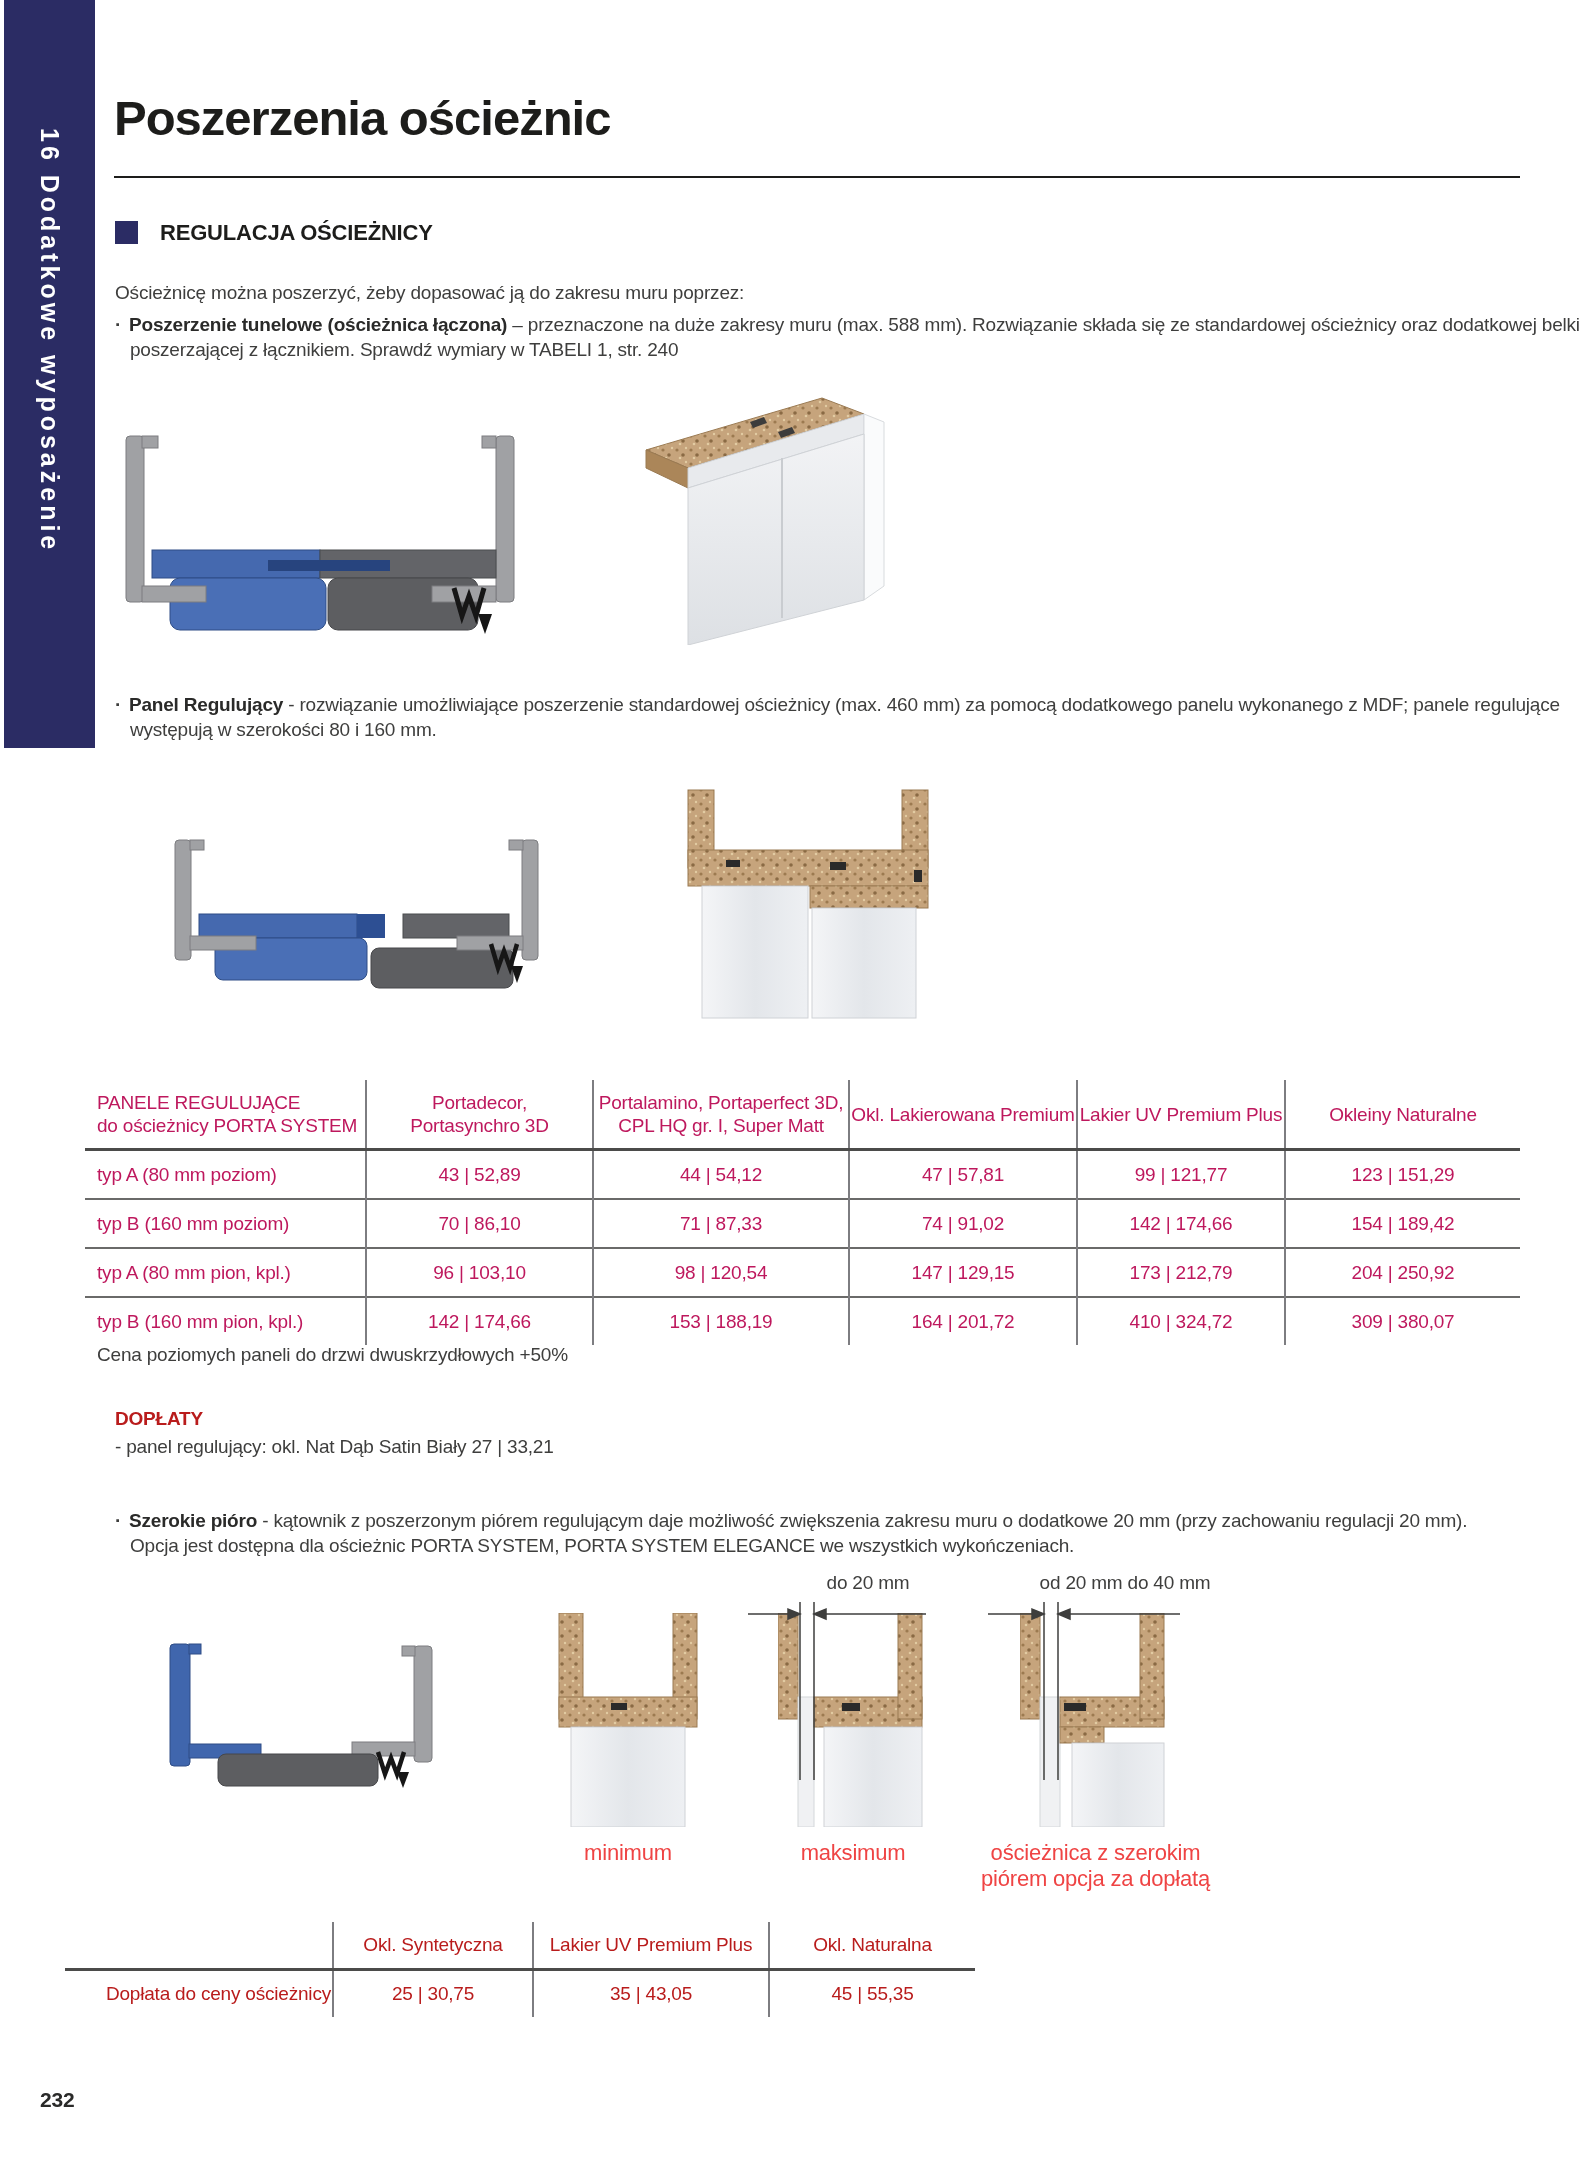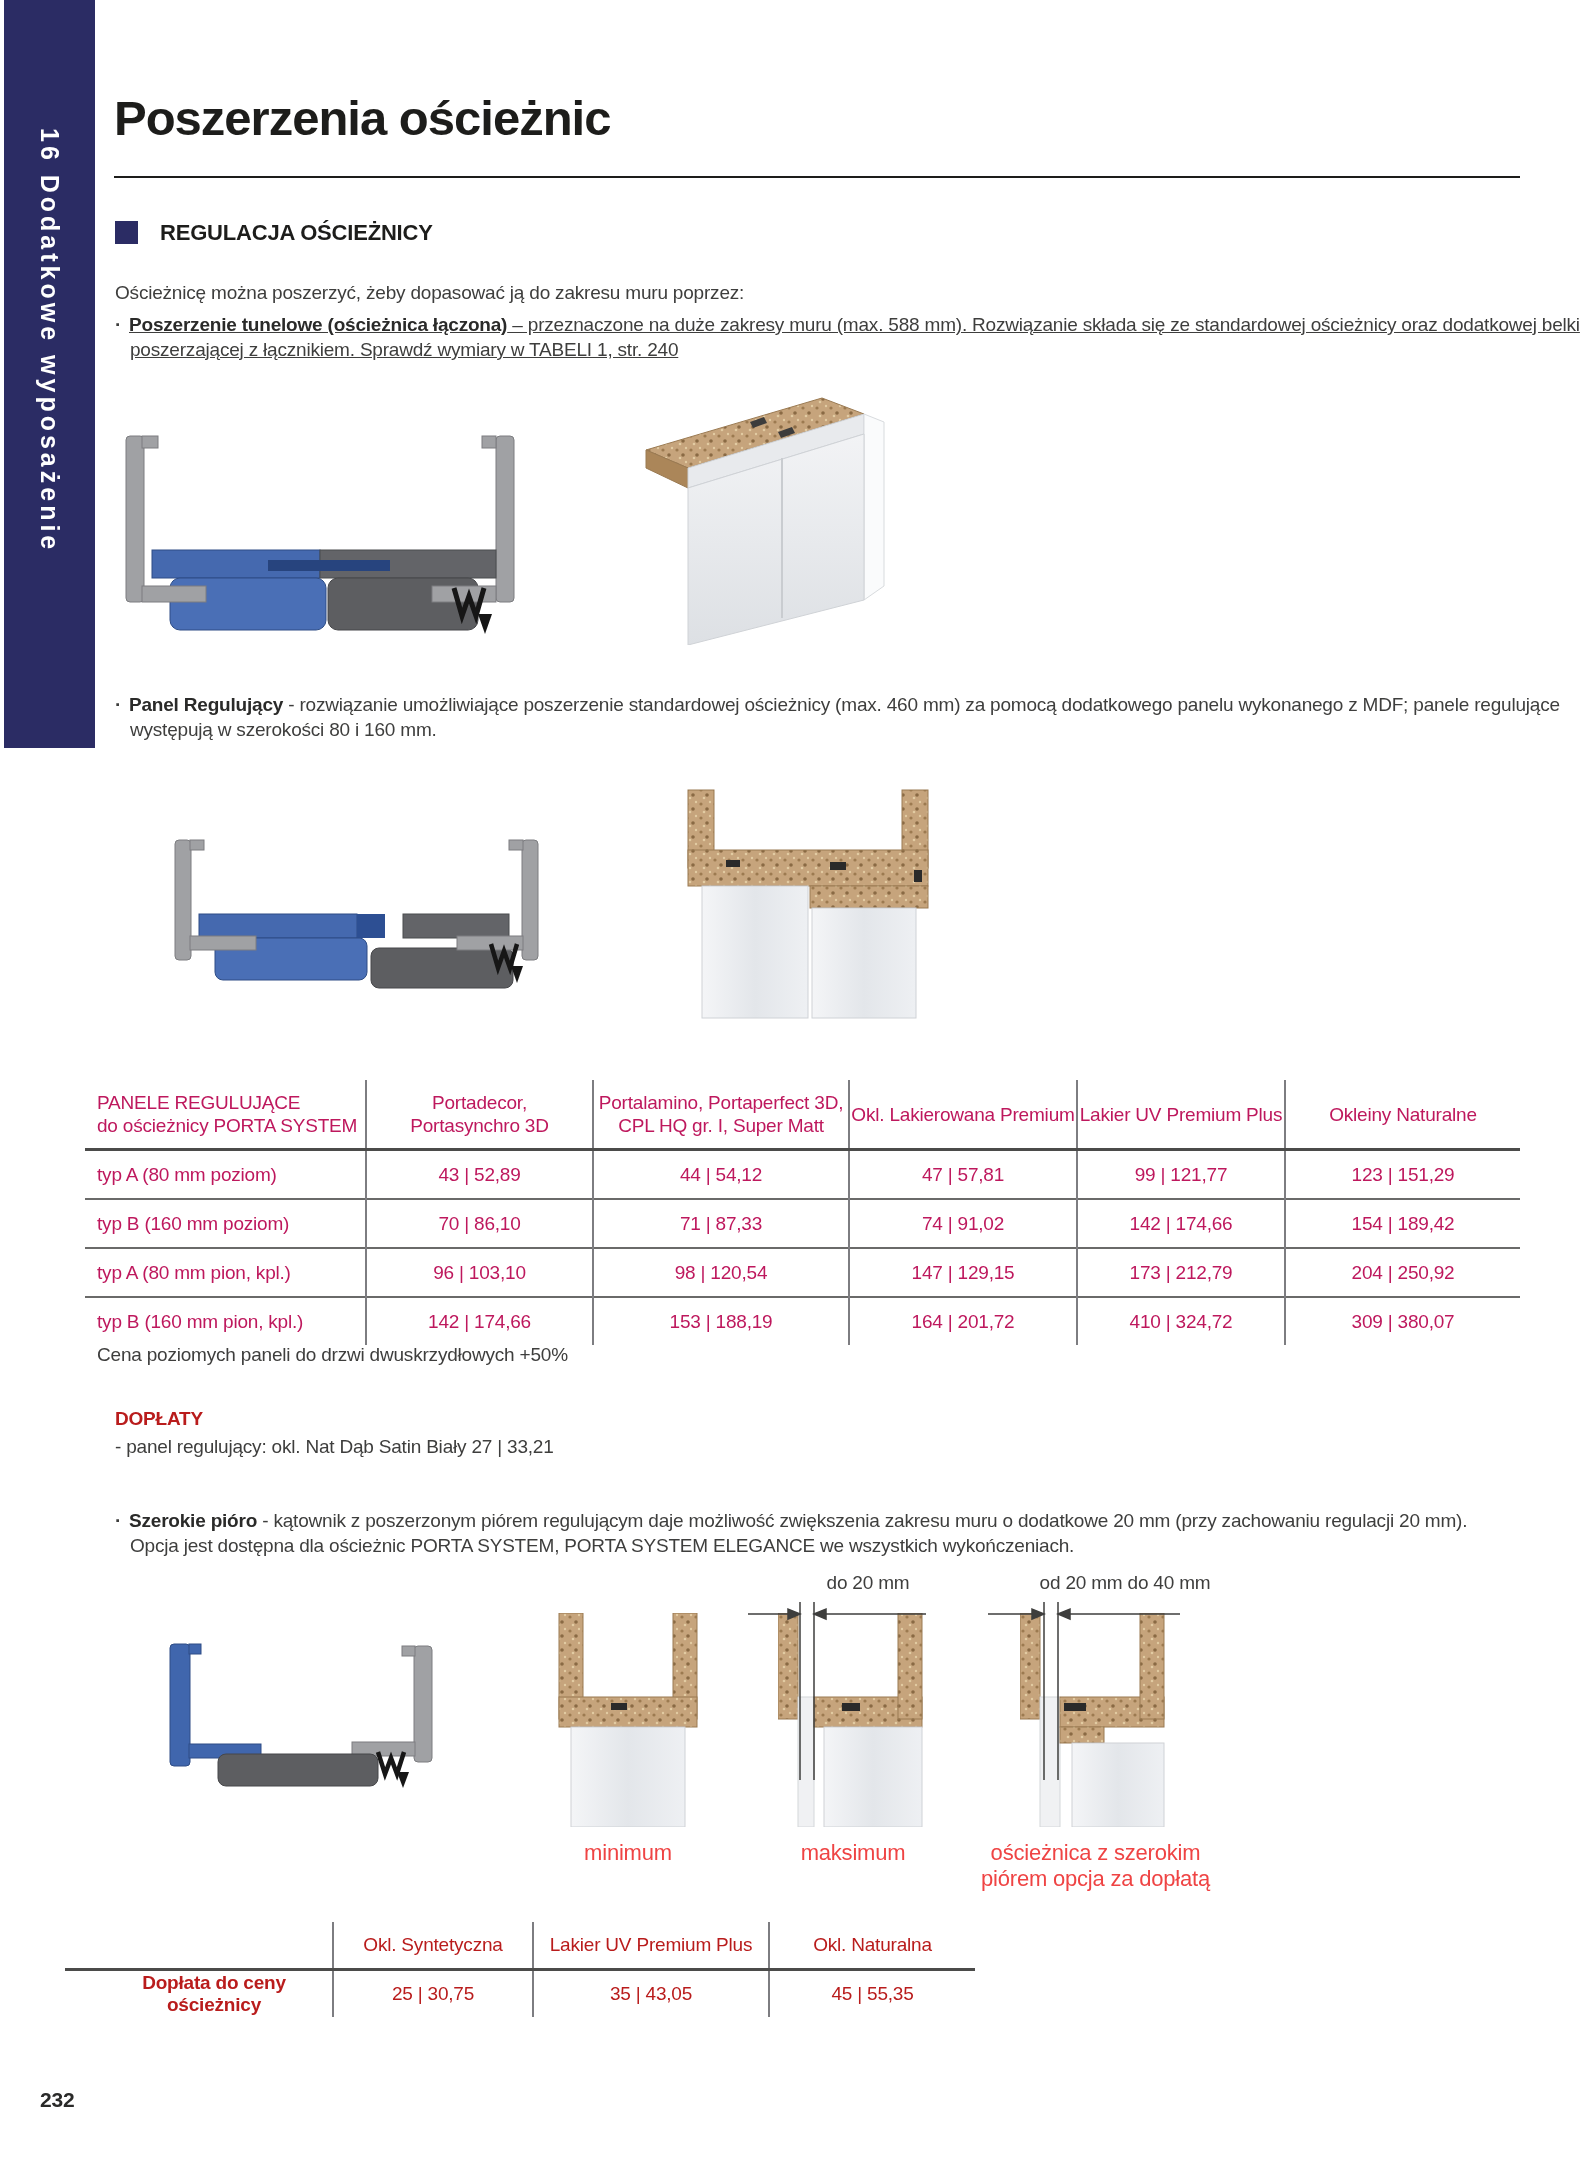--- a/index.html
+++ b/index.html
@@ -39,21 +39,21 @@
   .panels-table th { font-weight:normal; height:66px; vertical-align:middle; text-align:center; line-height:23px; }
   .panels-table td { height:45px; vertical-align:middle; text-align:center; }
   .panels-table th:first-child, .panels-table td:first-child { text-align:left; padding-left:12px; }
   .panels-table th + th, .panels-table td + td { border-left:2px solid #7d7d81; }
   .panels-table thead th { border-bottom:3px solid #4b4b4a; }
   .panels-table tbody tr + tr td { border-top:2px solid #6a6a69; }
 
   .surch-table { position:absolute; left:65px; top:1922px; width:910px; font-size:19px; color:#b91c1c; }
   .surch-table th { font-weight:normal; height:44px; vertical-align:middle; text-align:center; }
   .surch-table td { height:44px; vertical-align:middle; text-align:center; }
-  .surch-table th:first-child, .surch-table td:first-child { text-align:center; padding-left:32px;font-weight:bold; }
+  .surch-table th:first-child, .surch-table td:first-child { text-align:right; padding-left:32px; }
   .surch-table th + th, .surch-table td + td { border-left:2px solid #7d7d81; }
   .surch-table thead th { border-bottom:3px solid #4b4b4a; }
 
   .footnote { position:absolute; left:97px; top:1342px; white-space:nowrap; }
   .surch-head { position:absolute; left:115px; top:1408px; font-size:19px; font-weight:bold; color:#b91c1c; }
   .surch-item { position:absolute; left:115px; top:1434px; white-space:nowrap; }
 
   .dim-label { position:absolute; top:1572px; text-align:center; font-size:19px; color:#3e3e3d; }
   .caption { position:absolute; top:1840px; text-align:center; font-size:22px; color:#ef4444; line-height:26px; }
 
@@ -70,21 +70,21 @@
     <div class="sidebar-label">16 Dodatkowe wyposażenie</div>
   </div>
 
   <div class="page-title">Poszerzenia ościeżnic</div>
   <div class="title-rule"></div>
   <div class="sec-square"></div>
   <div class="sec-heading">REGULACJA OŚCIEŻNICY</div>
 
   <div class="intro body-text">Ościeżnicę można poszerzyć, żeby dopasować ją do zakresu muru poprzez:</div>
 
-  <div class="bullet body-text" style="top:312px;text-decoration:underline;">
+  <div class="bullet body-text" style="top:312px;">
     <div class="b-l1">
       <span class="dot">·</span><b>Poszerzenie tunelowe (ościeżnica łączona)</b><span> – przeznaczone na duże zakresy muru (max. 588 mm). Rozwiązanie składa się ze standardowej ościeżnicy oraz dodatkowej belki</span>
     </div>
     <div class="b-l2">poszerzającej z łącznikiem. Sprawdź wymiary w TABELI 1, str. 240</div>
   </div>
 
   <svg class="abs" style="left:118px; top:428px;" width="420" height="232" viewBox="0 0 420 232">
     <g>
       <rect x="8" y="8" width="18" height="166" rx="4" fill="#a0a1a4" stroke="#7c7d80"></rect>
       <rect x="24" y="8" width="16" height="12" fill="#a0a1a4" stroke="#7c7d80"></rect>

